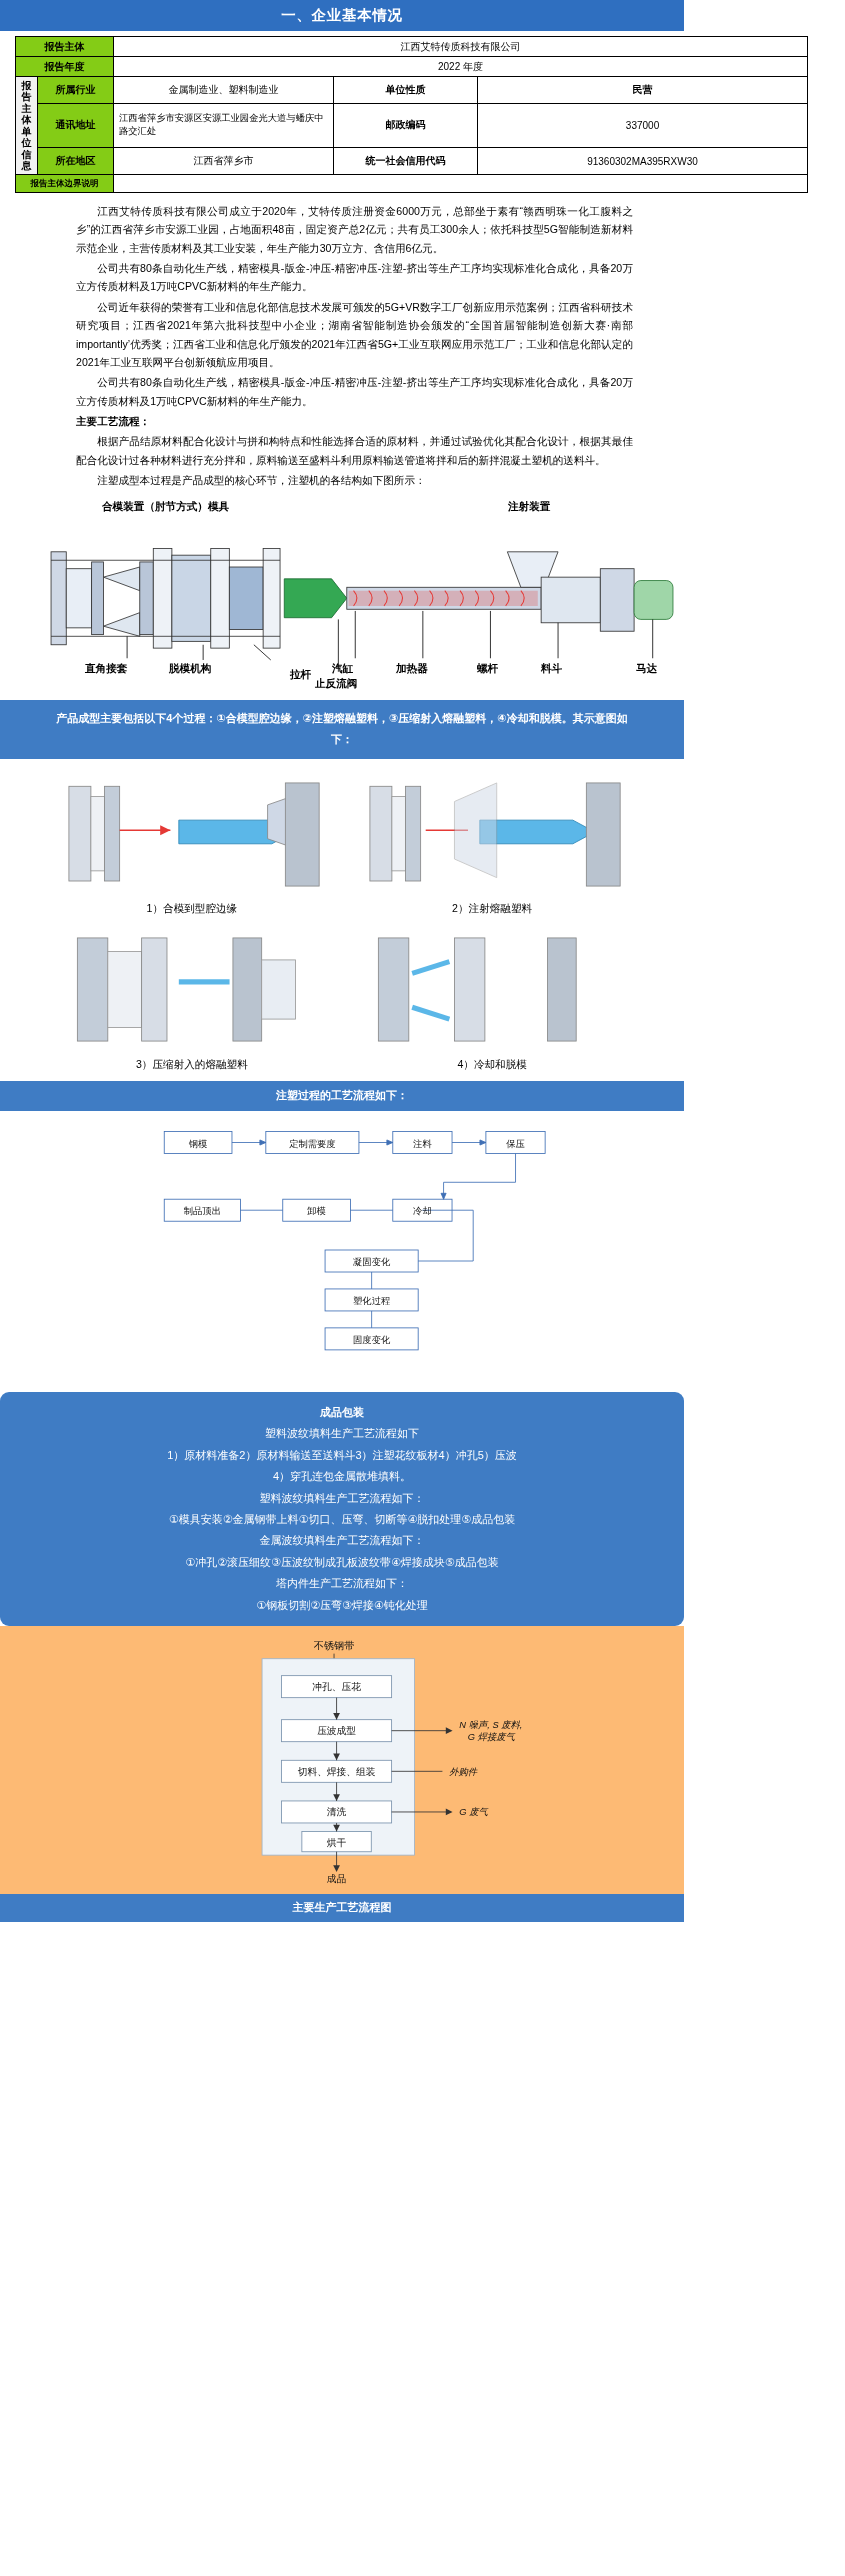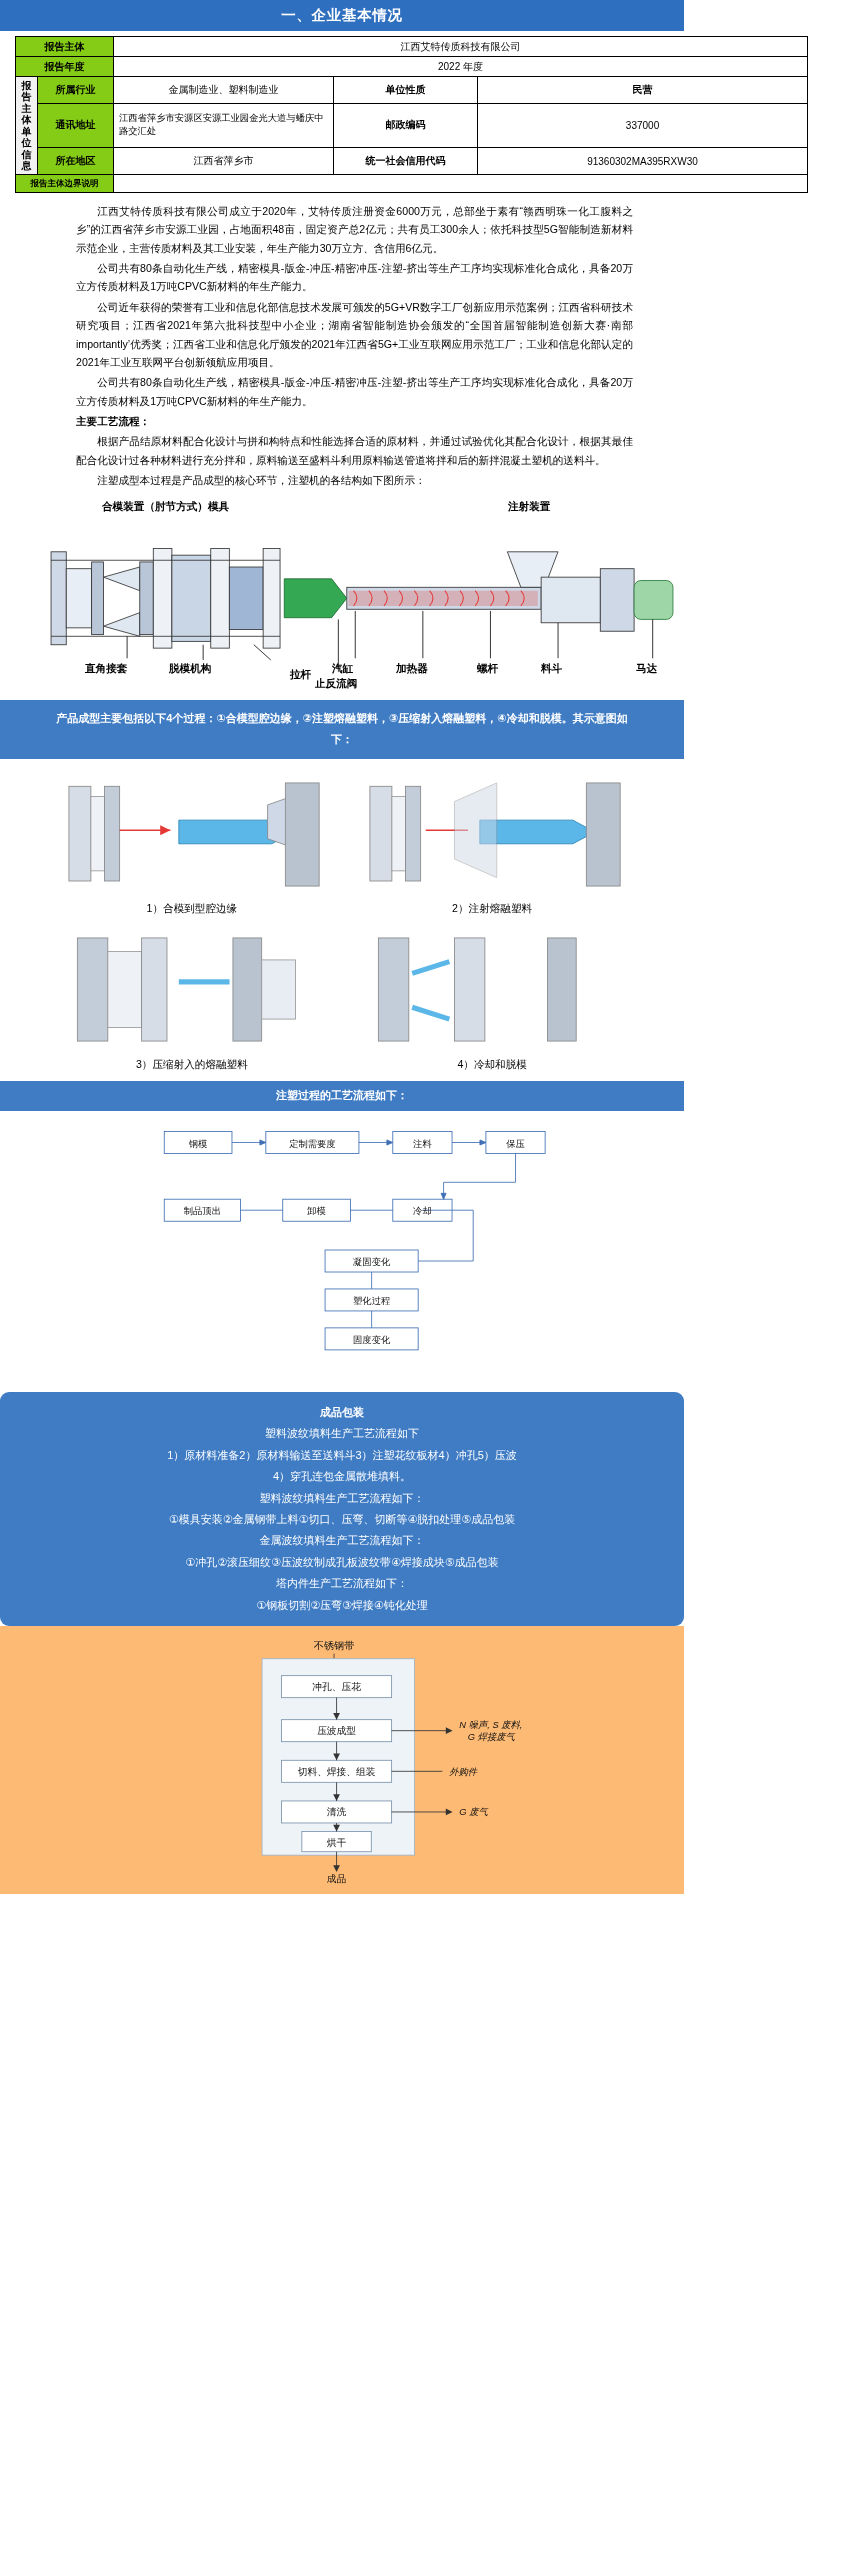--- a/index.html
+++ b/index.html
@@ -317,15 +317,16 @@
       </g>
       <g class="fc-txt" style="font-size:11px;font-style:italic">
         <text x="448" y="110">N 噪声, S 废料,</text>
         <text x="458" y="124">G 焊接废气</text>
         <text x="436" y="165">外购件</text>
         <text x="448" y="213">G 废气</text>
       </g>
     </svg>
   </div>
 
+  <div class="footer-band">主要生产工艺流程图</div>
 
 </div>
 
 
 </body></html>

